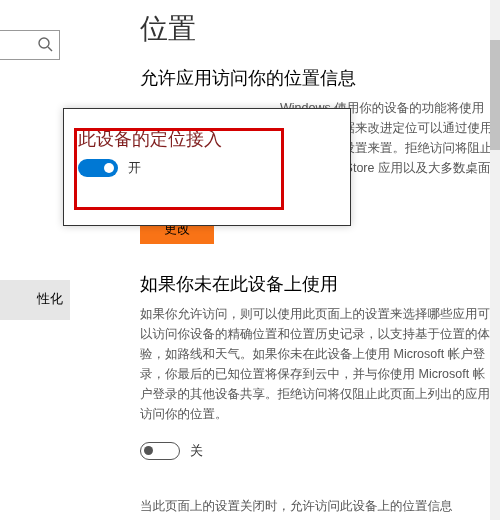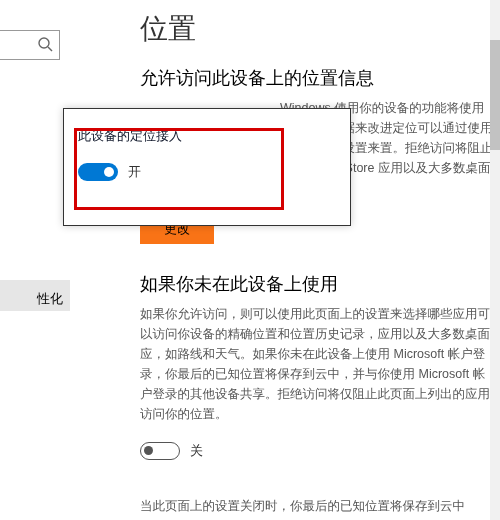--- a/index.html
+++ b/index.html
@@ -38,21 +38,21 @@
     font-size: 13px;
   }
   .search-wrap .mag {
     position: absolute;
     right: 6px; top: 5px;
     width: 16px; height: 16px;
     color: #666;
   }
   .nav-item {
     margin-top: 220px;
-    padding: 10px 4px 3px 0;
+    padding: 10px 4px 12px 0;
     text-align: right;
     font-size: 13px;
     color: #000;
     background: #e6e6e6;
     border-right: 3px solid transparent;
   }
   .main {
     position: absolute;
     left: 140px;
     top: 10px;
@@ -121,23 +121,22 @@
     top: 108px;
     width: 288px;
     height: 118px;
     background: #fff;
     border: 1px solid #333;
     box-shadow: 0 0 8px rgba(0,0,0,0.2);
     padding: 18px 14px 14px 14px;
     z-index: 20;
   }
   .popup-text {
-    font-size: 13px;
-    color: #0f172a;
-    margin-bottom: 10px;
+    font-size: 18px;
+    color: #7f1d1d;
   }
   .redbox {
     position: absolute;
     left: 74px;
     top: 128px;
     width: 210px;
     height: 82px;
     border: 3px solid #d40000;
     z-index: 30;
     pointer-events: none;
@@ -180,41 +179,41 @@
           <line x1="11" y1="11" x2="15" y2="15"></line>
       </svg>
     </span>
   </div>
   <div class="nav-item">性化</div>
 </div>
 
 <div class="main">
   <h1>位置</h1>
 
-  <h2>允许访问此设备上的位置信息</h2>
+  <h2>允许应用访问你的位置信息</h2>
 
   <p class="p1 truncated-top">Windows 使用你的设备的功能将使用你的位置数据来改进定位可以通过使用此页面上的设置来置。拒绝访问将阻止 Windows ft Store 应用以及大多数桌面应</p>
 
   <button class="change-btn">更改</button>
 
   <div class="divider"></div>
 
   <h2>如果你未在此设备上使用</h2>
 
-  <p class="p1">如果你允许访问，则可以使用此页面上的设置来选择哪些应用可以访问你设备的精确位置和位置历史记录，应用以及大多数桌面应，如路线和天气。如果你未在此设备上使用 Microsoft 帐户登录，你最后的已知位置将保存到云中，并与你使用 Microsoft 帐户登录的其他设备共享。拒绝访问将仅阻止此页面上列出的应用访问你的位置。</p>
+  <p class="p1">如果你允许访问，则可以使用此页面上的设置来选择哪些应用可以访问你设备的精确位置和位置历史记录，以支持基于位置的体验，如路线和天气。如果你未在此设备上使用 Microsoft 帐户登录，你最后的已知位置将保存到云中，并与你使用 Microsoft 帐户登录的其他设备共享。拒绝访问将仅阻止此页面上列出的应用访问你的位置。</p>
 
   <div class="toggle toggle-off">
     <span class="toggle-track">
         <span class="toggle-knob"></span>
       </span>
     <span class="toggle-label">关</span>
   </div>
 </div>
 
-<p class="footer-p">当此页面上的设置关闭时，你最后的已知位置将保存到云中</p>
+<p class="footer-p">当此页面上的设置关闭时，允许访问此设备上的位置信息</p>
 
 <div class="popup">
   <div class="popup-text">此设备的定位接入</div>
   <div class="toggle toggle-on">
     <span class="toggle-track">
         <span class="toggle-knob"></span>
       </span>
     <span class="toggle-label">开</span>
   </div>
 </div>

